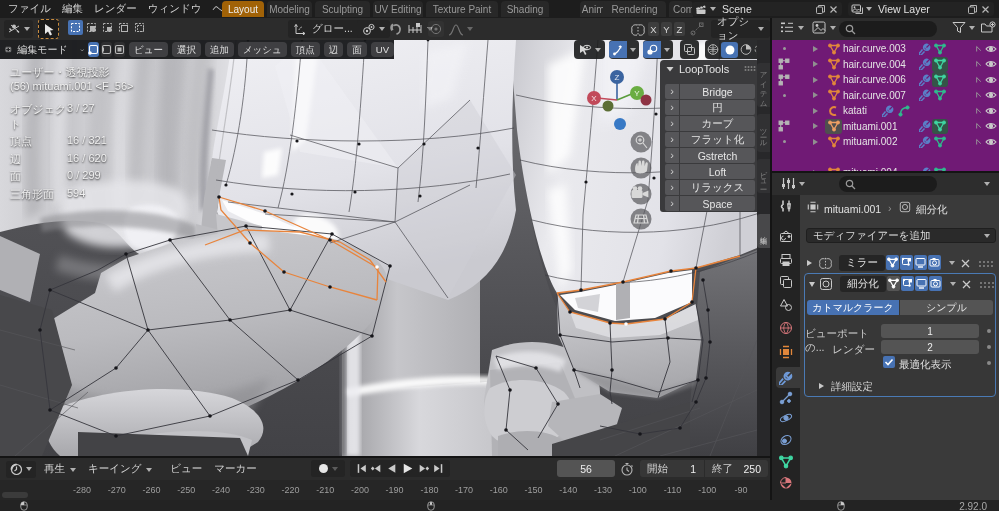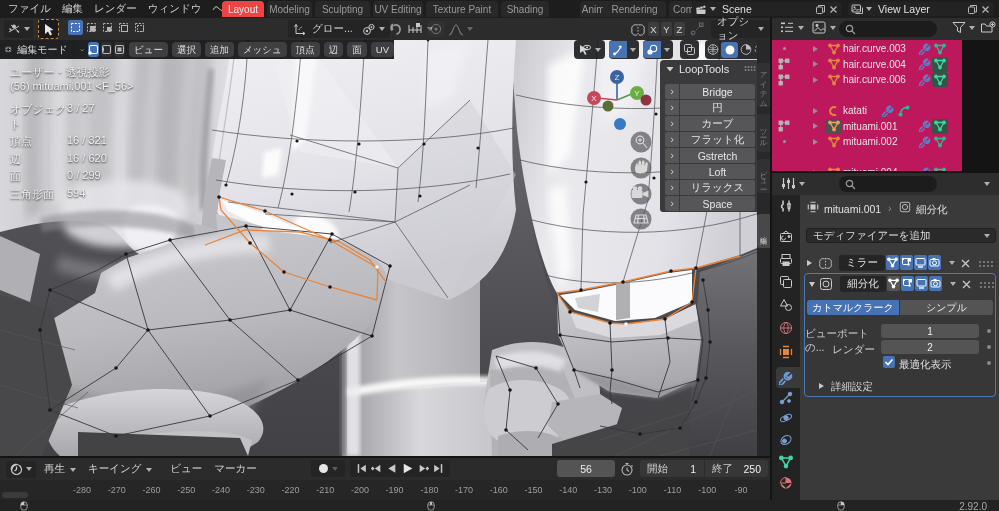--- a/index.html
+++ b/index.html
@@ -4,28 +4,28 @@
 *{margin:0;padding:0;box-sizing:border-box}
 html,body{width:999px;height:511px;overflow:hidden;background:#141414;
   font-family:"Liberation Sans",sans-serif;-webkit-font-smoothing:antialiased}
 #root{position:relative;width:999px;height:511px;background:#141414}
 .abs{position:absolute}
 .vc{display:flex;align-items:center}
 
 #topbar{left:0;top:0;width:999px;height:18px;background:#1d1d1d;display:flex;align-items:center;font-size:11px;color:#d2d2d2}
 .menu{padding:0 5.5px;font-size:10.5px}
 .wtab{position:absolute;top:1px;height:16px;font-size:10px;background:#282828;color:#999999;border-radius:4px 4px 0 0;display:flex;align-items:center;justify-content:center;overflow:hidden;white-space:nowrap}
-.wtab.on{background:#ef4444;color:#ececec}
+.wtab.on{background:#a16207;color:#ececec}
 
 #tools{left:0;top:18px;width:770px;height:22px;background:#2c2c2c}
 #outlhead{left:772px;top:18px;width:227px;height:22px;background:#2d2d2d}
 
 #vp{left:0;top:40px;width:770px;height:416px;background:#55555a;overflow:hidden}
 
-#outliner{left:772px;top:40px;width:190px;height:131px;background:#be185d;overflow:hidden}
+#outliner{left:772px;top:40px;width:227px;height:131px;background:#701a75;overflow:hidden}
 #props{left:772px;top:173px;width:227px;height:327px;background:#232323;overflow:hidden}
 
 #tl{left:0;top:458px;width:770px;height:42px;background:#2b2b2b}
 #status{left:0;top:500px;width:999px;height:11px;background:#232323}
 .btn{background:#3c3c3e;border-radius:3px;color:#dcdcdc;font-size:11px;display:inline-flex;align-items:center;justify-content:center}
 .hbtn{background:#3f3f42;border-radius:4px;padding:2px 5px;margin-left:4px;color:#e0e0e0;font-size:9.5px;white-space:nowrap;flex:none;line-height:11px}
 .hg{background:rgba(24,25,27,0.9);border-radius:4px;height:19px;display:inline-flex;align-items:center;padding:0 4px}
 .dd{display:inline-block;width:7px;height:5px;margin-left:3px;
   background:linear-gradient(45deg,transparent 40%,#b0b0b0 40%,#b0b0b0 60%,transparent 60%) no-repeat;
   border-left:3px solid transparent;border-right:3px solid transparent;border-top:4px solid #b0b0b0;width:0;height:0}
@@ -866,20 +866,40 @@
     <i class="oarr"></i>
     <svg class="abs" style="left:56px" width="12" height="12" viewBox="0 0 12 12" stroke="#e2873b" fill="#e2873b">
           <use href="#meshtri"></use>
         </svg>
     <span class="oname">hair.curve.006</span>
     <svg class="abs" style="left:147px" width="12" height="12" viewBox="0 0 12 12" stroke="#5a80c8" fill="none">
           <use href="#wrench"></use>
         </svg>
     <i class="abs" style="left:160px;width:16px;height:15px;background:#355448;border-radius:3px"></i>
     <svg class="abs" style="left:162px" width="12" height="12" viewBox="0 0 12 12" stroke="#3fd6a2" fill="#3fd6a2">
+          <use href="#meshtri"></use>
+        </svg>
+    <svg class="abs" style="left:203px" width="10" height="12" viewBox="0 0 12 12" stroke="#9a9a9a" fill="none">
+          <use href="#barrow"></use>
+        </svg>
+    <svg class="abs" style="left:213px" width="12" height="12" viewBox="0 0 12 12" stroke="#c9c9c9" fill="#c9c9c9">
+          <use href="#eye"></use>
+        </svg>
+  </div>
+  <div class="orow" style="top:47.5px">
+    <i class="gdot"></i>
+        <i class="oarr"></i>
+    <svg class="abs" style="left:56px" width="12" height="12" viewBox="0 0 12 12" stroke="#e2873b" fill="#e2873b">
+          <use href="#meshtri"></use>
+        </svg>
+    <span class="oname">hair.curve.007</span>
+    <svg class="abs" style="left:147px" width="12" height="12" viewBox="0 0 12 12" stroke="#5a80c8" fill="none">
+          <use href="#wrench"></use>
+        </svg>
+    <svg class="abs" style="left:162px" width="12" height="12" viewBox="0 0 12 12" stroke="#2fbc8e" fill="#2fbc8e">
           <use href="#meshtri"></use>
         </svg>
     <svg class="abs" style="left:203px" width="10" height="12" viewBox="0 0 12 12" stroke="#9a9a9a" fill="none">
           <use href="#barrow"></use>
         </svg>
     <svg class="abs" style="left:213px" width="12" height="12" viewBox="0 0 12 12" stroke="#c9c9c9" fill="#c9c9c9">
           <use href="#eye"></use>
         </svg>
   </div>
   <div class="orow" style="top:63px">

